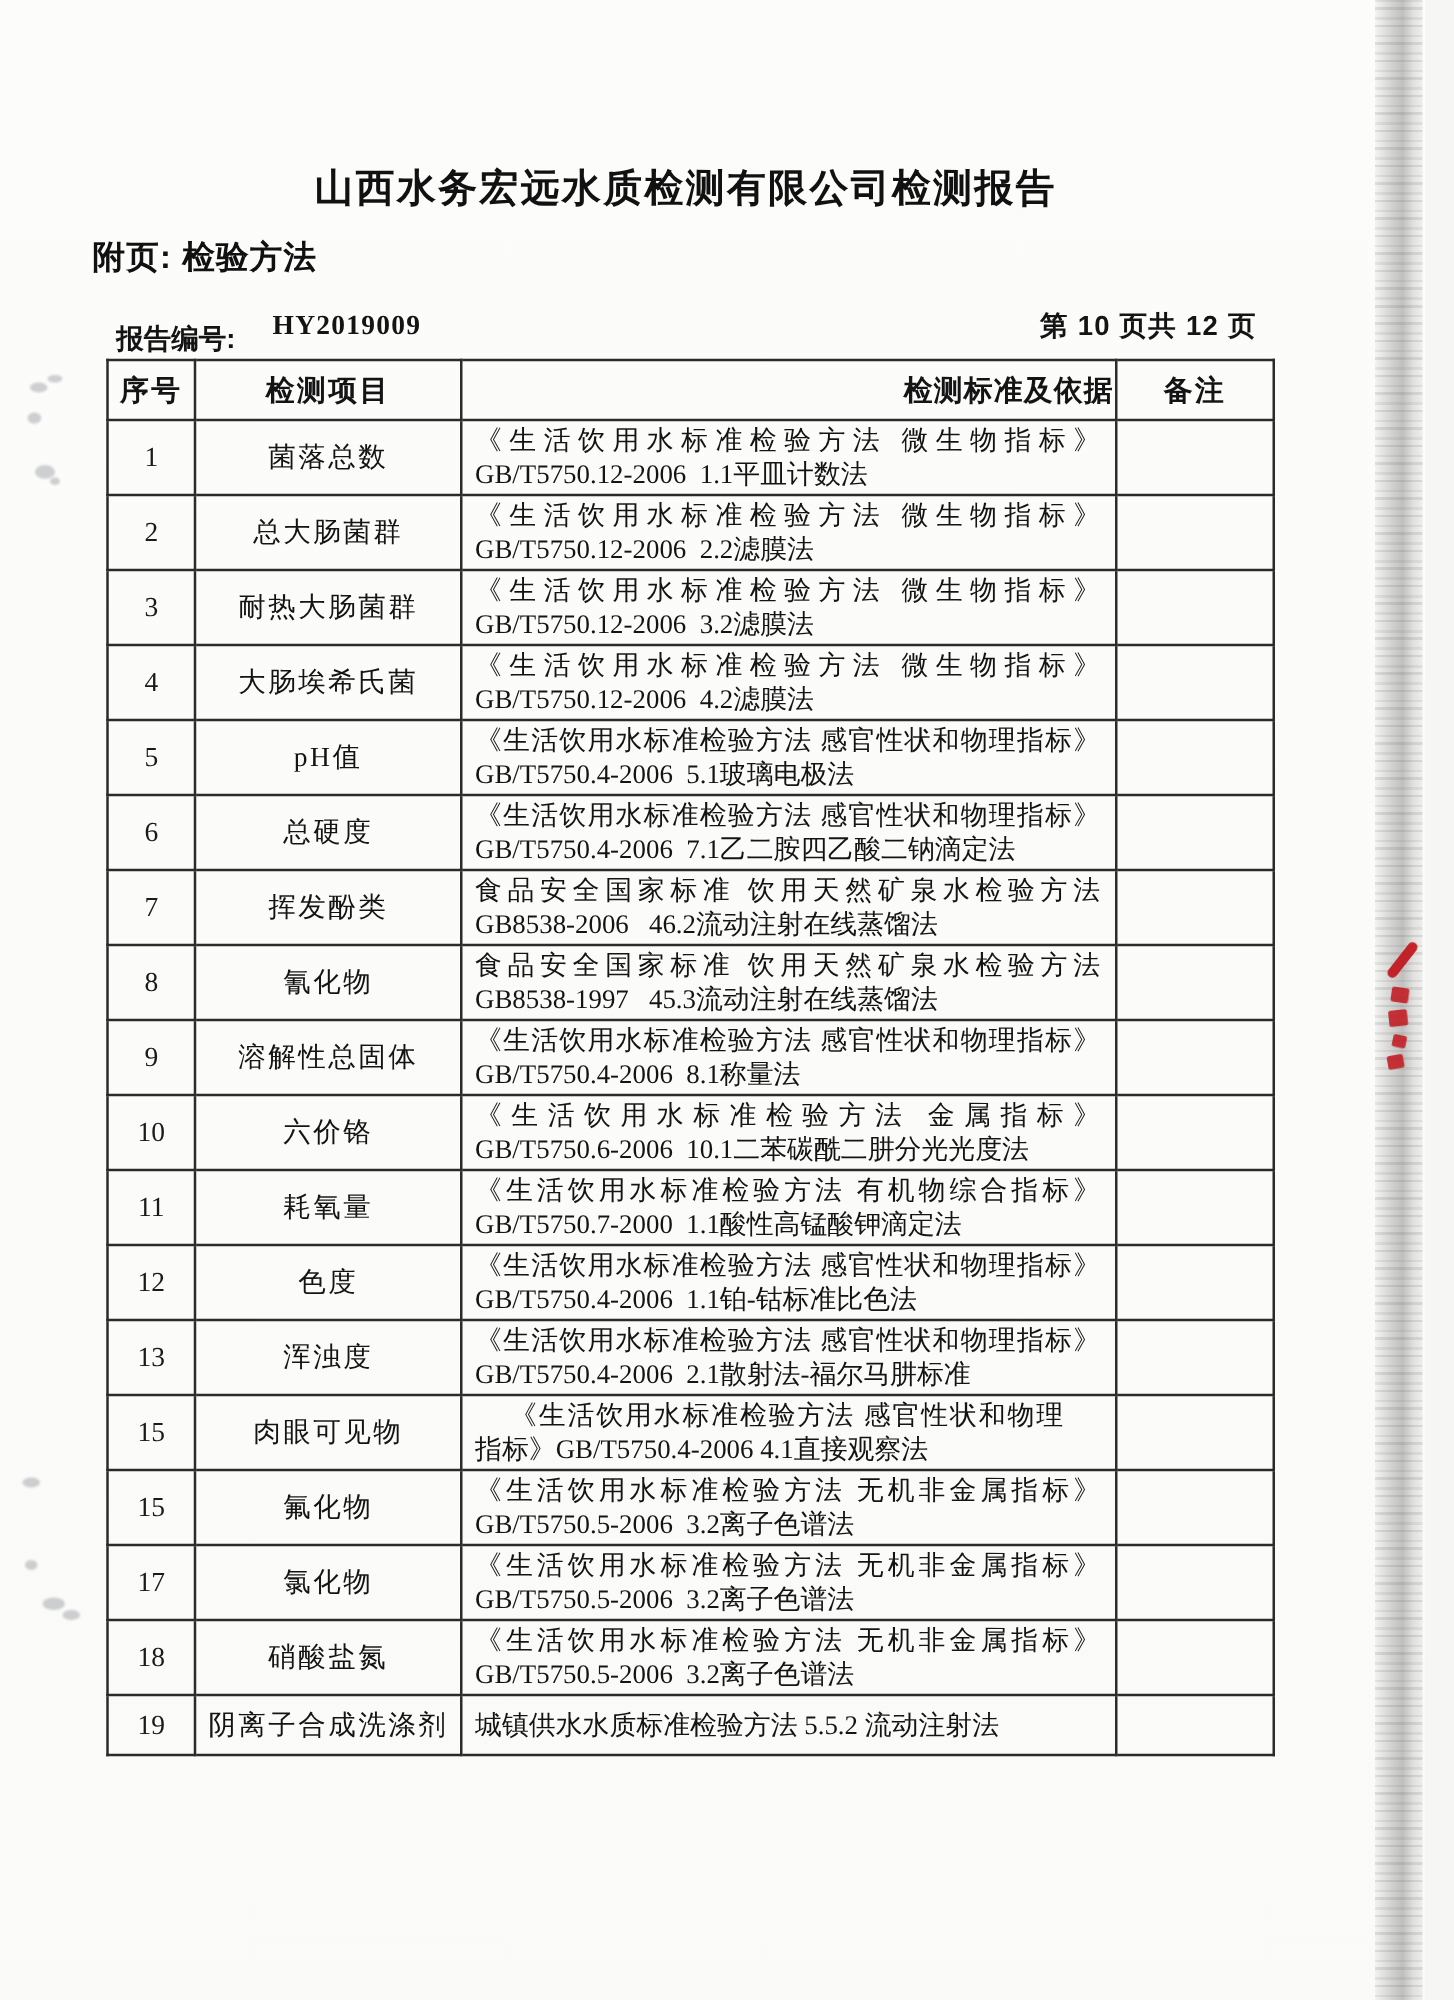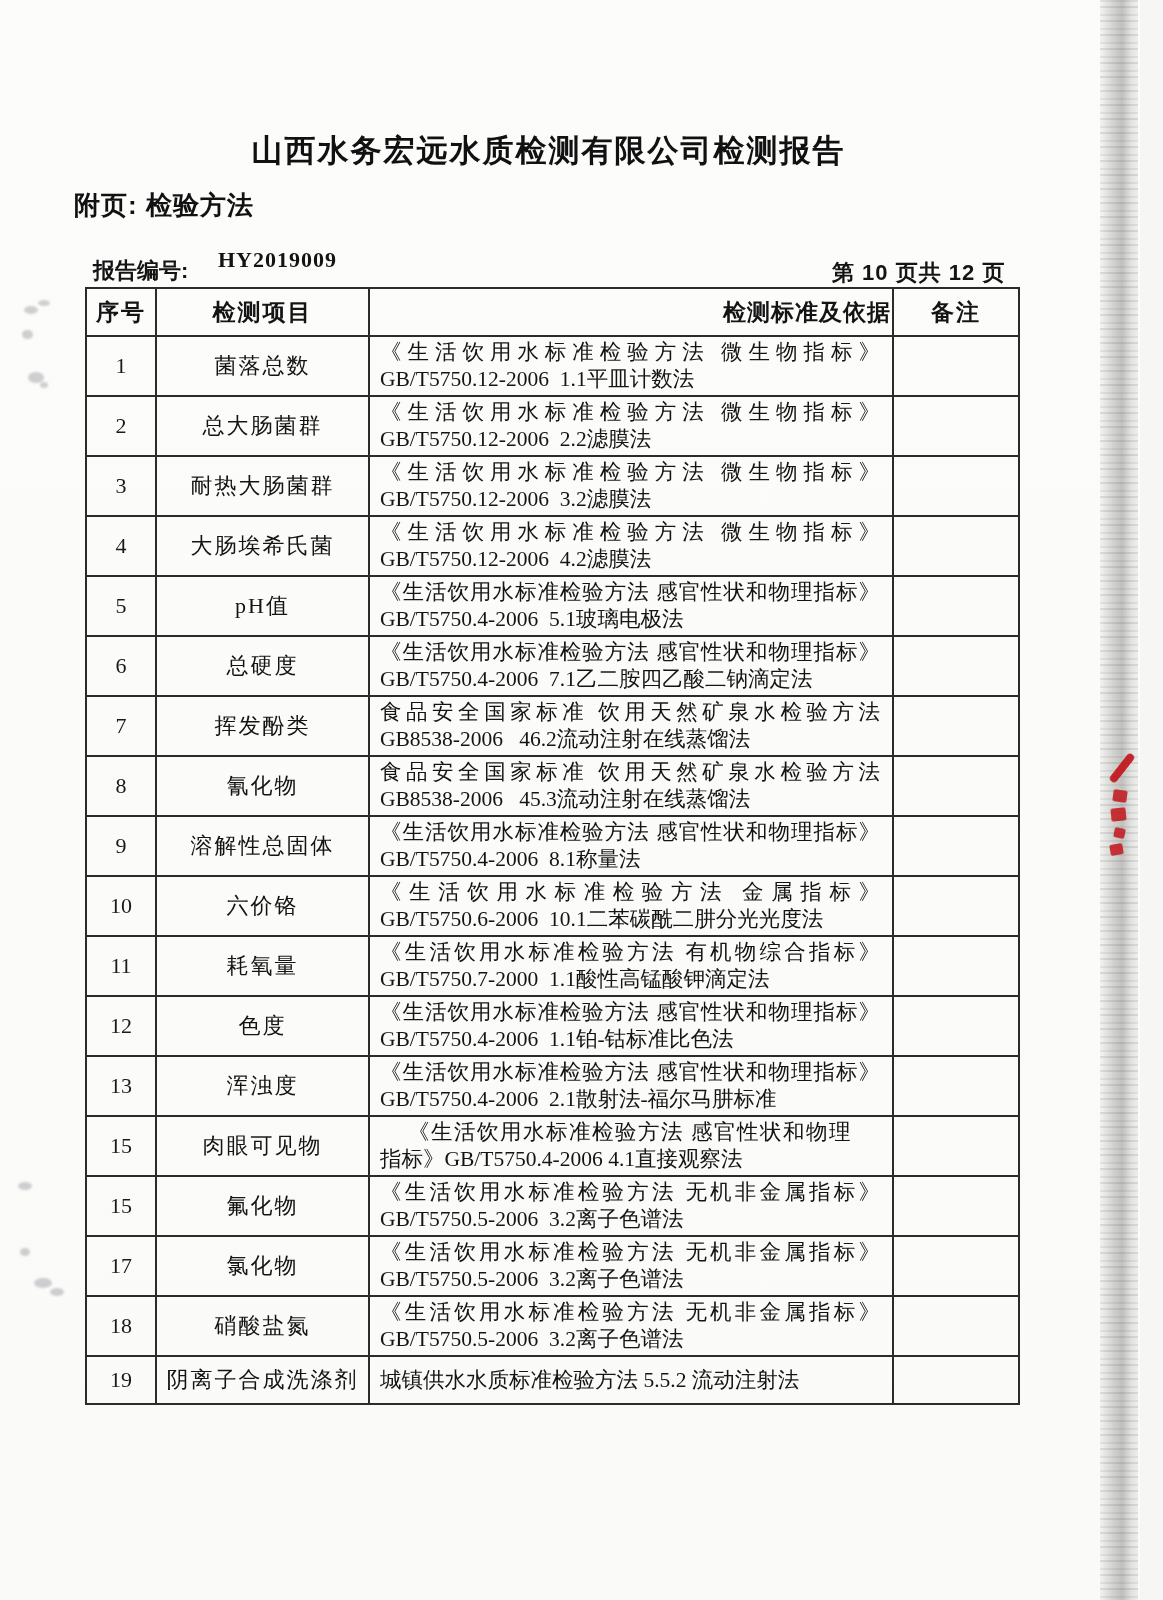--- a/index.html
+++ b/index.html
@@ -32,21 +32,21 @@
   .report-no-label{
     position:absolute;left:93px;top:0;
     font-family:"Liberation Sans","DejaVu Sans",sans-serif;font-weight:800;margin-top:10px;
   }
   .report-no-value{
     position:absolute;left:218px;top:1px;
     font-family:"Liberation Serif","DejaVu Serif",serif;font-weight:600;letter-spacing:1px;
   }
   .page-indicator{
     position:absolute;left:832px;top:0;
-    font-family:"Liberation Sans","DejaVu Sans",sans-serif;font-weight:800;letter-spacing:1px;margin-top:12px;
+    font-family:"Liberation Sans","DejaVu Sans",sans-serif;font-weight:800;letter-spacing:1px;
   }
   
   table.methods{
     position:absolute;left:85px;top:287px;width:933px;
     border-collapse:collapse;table-layout:fixed;
   }
   table.methods th,table.methods td{
     border:2px solid #2b2b2b;
     vertical-align:middle;
     overflow:hidden;
@@ -196,21 +196,21 @@
         <span class="l2">GB8538-2006   46.2流动注射在线蒸馏法</span>
       </td>
       <td class="c-remark"></td>
     </tr>
 
     <tr>
       <td class="c-no"><span>8</span></td>
       <td class="c-item"><span>氰化物</span></td>
       <td class="c-std">
         <span class="l1 stretch">食品安全国家标准 饮用天然矿泉水检验方法</span>
-        <span class="l2">GB8538-2006   45.3流动注射在线蒸馏法</span>
+        <span class="l2">GB8538-1997   45.3流动注射在线蒸馏法</span>
       </td>
       <td class="c-remark"></td>
     </tr>
 
     <tr>
       <td class="c-no"><span>9</span></td>
       <td class="c-item"><span>溶解性总固体</span></td>
       <td class="c-std">
         <span class="l1 stretch">《生活饮用水标准检验方法 感官性状和物理指标》</span>
         <span class="l2">GB/T5750.4-2006  8.1称量法</span>

